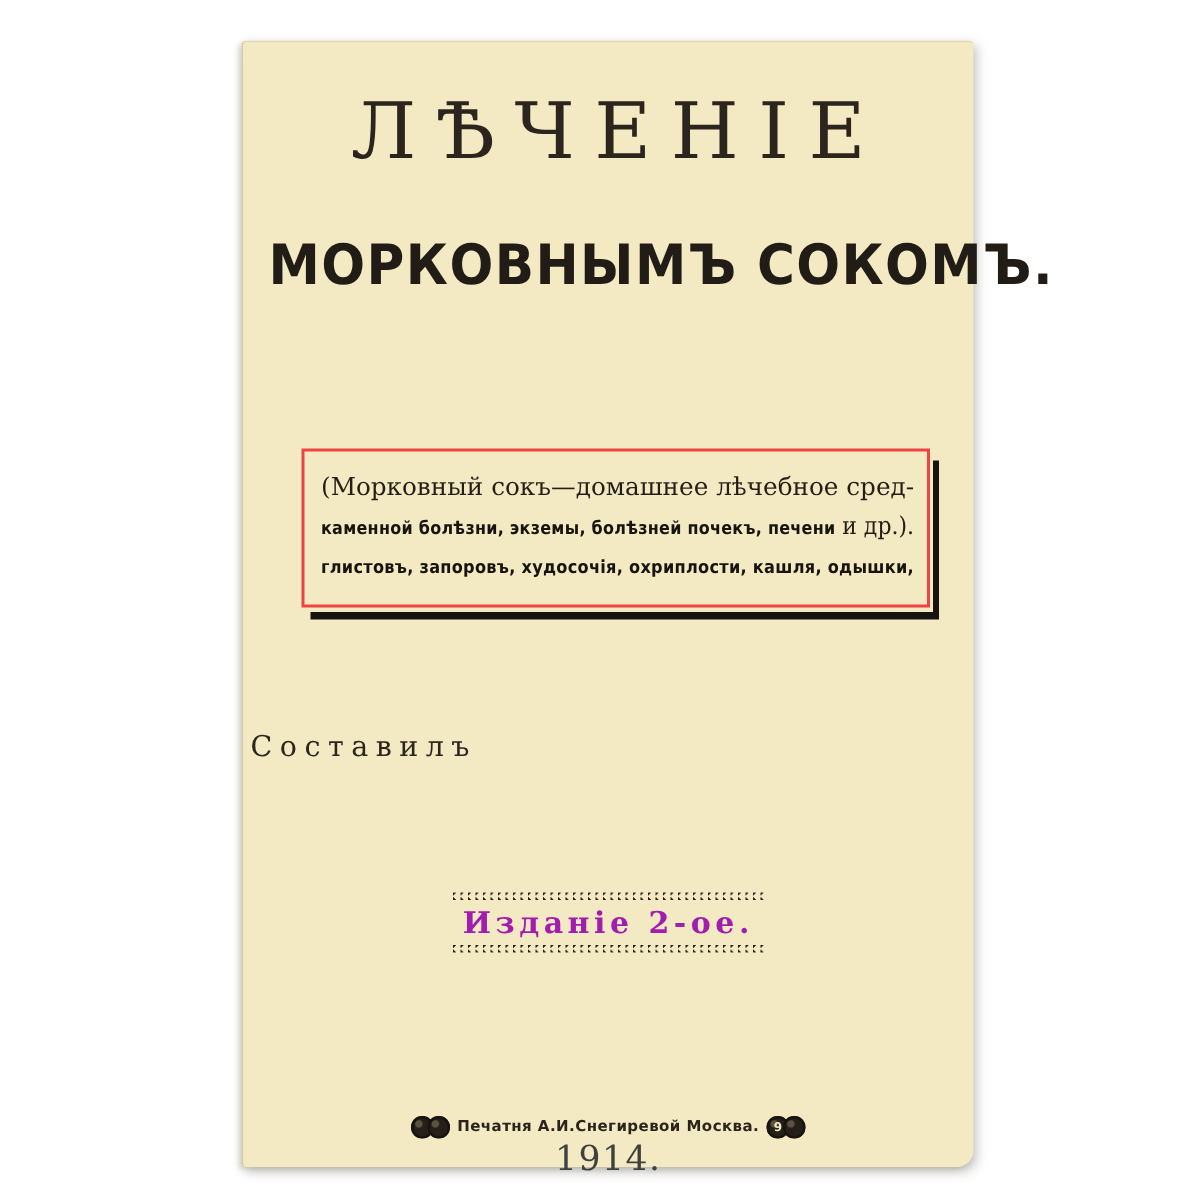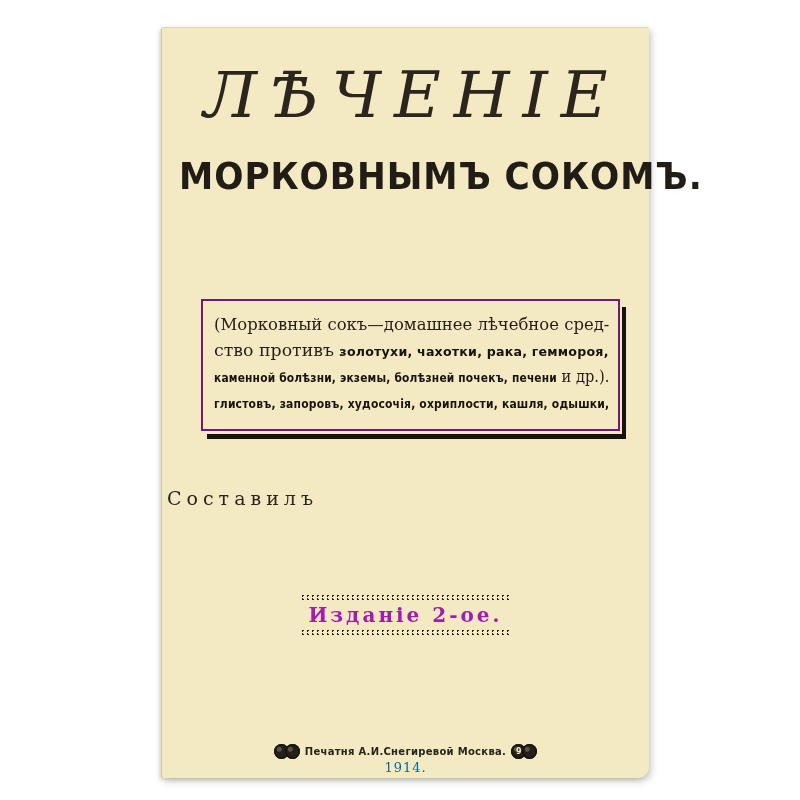--- a/index.html
+++ b/index.html
@@ -17,38 +17,37 @@
     border-radius:3px 3px 11px 3px;
     border-left:1px solid #d4c89f;
     border-top:1px solid #e2d7ac;
     box-shadow:2px 3px 7px rgba(90,90,85,.35), -2px 2px 3px rgba(160,150,120,.25);
   }
 
   .title-main{
     position:absolute;top:30px;left:0;width:100%;
     text-align:center;
     font-family:"DejaVu Serif", serif;
-    font-size:64px;font-weight:400;color:#2b251e;
+    font-size:52px;font-weight:400;color:#2b251e;
     letter-spacing:13px;padding-left:13px;box-sizing:border-box;
     white-space:nowrap;
-    font-style:italic;
   }
   .title-sub{
     position:absolute;top:127px;left:0;width:100%;
     text-align:center;
     font-family:"DejaVu Sans", sans-serif;
     font-size:37px;font-weight:700;color:#211c16;
     letter-spacing:1px;white-space:nowrap;
     transform:scaleX(.93);transform-origin:50% 50%;
   }
 
   
   .notice{
     position:absolute;left:39px;top:271px;width:419px;box-sizing:border-box;
-    border:2px solid #701a75;
+    border:2px solid #ef4444;
     box-shadow:2px 3px 0 0 #f3e9c2, 6px 8px 0 0 #17130e;
     padding:11px 9px 13px 11px;
     background:#f3e9c2;
     overflow:hidden;
   }
   .n-row{height:26px;line-height:26px;overflow:visible;}
   .n-fit{display:inline-block;white-space:nowrap;transform-origin:0 50%;}
   .n-serif{
     font-family:"DejaVu Serif", serif;
     font-size:16.5px;color:#241e17;
@@ -107,44 +106,38 @@
     font-family:"DejaVu Sans", sans-serif;font-weight:700;
     font-size:8px;color:#f3e9c2;line-height:1;
   }
   .imprint-text{
     font-family:"DejaVu Sans", sans-serif;font-weight:700;
     font-size:10px;letter-spacing:.3px;color:#2a241c;
     white-space:nowrap;margin:6px 2px;
   }
   .year{
     position:absolute;top:732px;left:0;width:100%;text-align:center;
-    font-family:"DejaVu Serif", serif;font-size:13px;color:#0369a1;
+    font-family:"DejaVu Serif", serif;font-size:23px;color:#404040;
     letter-spacing:1px;
   }
 </style>
 </head>
 <body>
 
 <div class="page">
   <div class="cover">
 
     <div class="title-main">ЛѢЧЕНІЕ</div>
 
     <div class="title-sub">МОРКОВНЫМЪ СОКОМЪ.</div>
 
     <div class="notice">
       <div class="n-row">
         <span class="n-fit" style="transform: scaleX(0.997475);">
           <span class="n-serif">(Морковный сокъ—домашнее лѣчебное сред-</span>
-        </span>
-      </div>
-      <div class="n-row">
-        <span class="n-fit" style="transform: scaleX(1.05053);">
-          <span class="n-serif">ство противъ</span>
-          <span class="n-bold">золотухи, чахотки, рака, геммороя,</span>
         </span>
       </div>
       <div class="n-row">
         <span class="n-fit" style="transform: scaleX(0.88764);">
           <span class="n-bold">каменной болѣзни, экземы, болѣзней почекъ, печени</span>
           <span class="n-serif">и др.).</span>
         </span>
       </div>
       <div class="n-row">
         <span class="n-fit" style="transform: scaleX(0.897727);">

